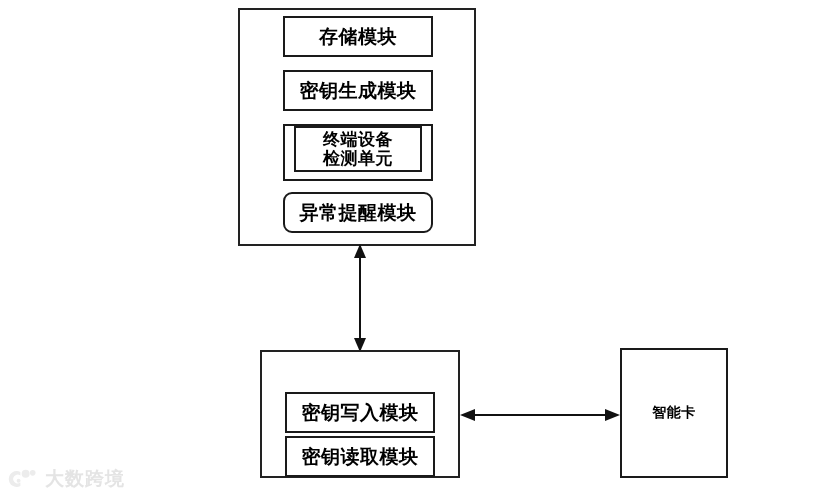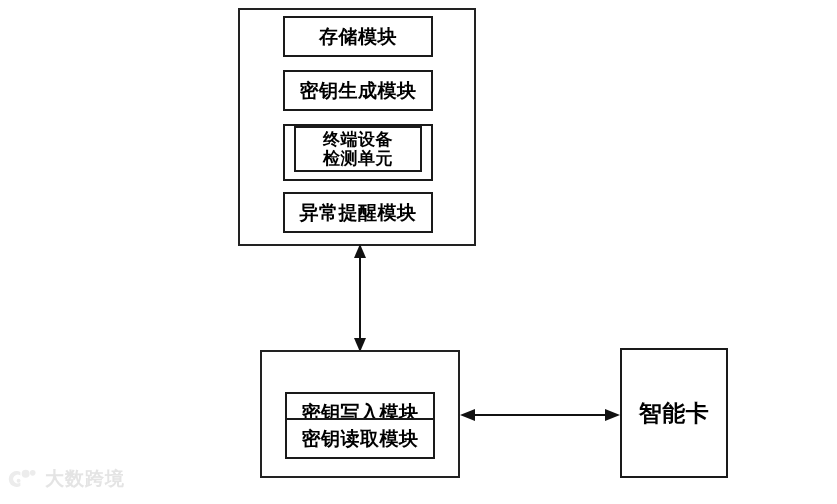--- a/index.html
+++ b/index.html
@@ -64,21 +64,21 @@
     color: #000000;
     letter-spacing: 0.5px;
     white-space: pre;
   }
   .label.two-line {
     font-size: 17px;
     line-height: 1.12;
     white-space: pre-line;
   }
   .label.card {
-    font-size: 23px;
+    font-size: 14px;
     text-align: center;
   }
 
   
   .arrow-svg {
     position: absolute;
     overflow: visible;
   }
   .arrow-line {
     stroke: #111111;
@@ -130,38 +130,38 @@
     <span class="label">存储模块</span>
   </div>
 
   <div class="inner-wrap" style="left:283px; top:124px; width:150px; height:57px;">
     <div class="inner-inner">
       <span class="label two-line">终端设备
 检测单元</span>
     </div>
   </div>
 
-  <div class="box module-box" style="left:283px; top:192px; width:150px; height:41px;">
+  <div class="box module-box" style="left:283px; top:192px; width:150px; height:41px;border-radius:9px;">
     <span class="label">异常提醒模块</span>
   </div>
 
   <svg class="arrow-svg" style="left:349px; top:244px;" width="22" height="108" viewBox="0 0 22 108">
     <line class="arrow-line" x1="11" y1="12" x2="11" y2="96"></line>
     <polygon class="arrow-head" points="11,0 5,14 17,14"></polygon>
     <polygon class="arrow-head" points="11,108 5,94 17,94"></polygon>
   </svg>
 
   <div class="box container-box" style="left:260px; top:350px; width:200px; height:128px;">
   </div>
 
   <div class="box module-box" style="left:285px; top:364px; width:150px; height:41px;margin-top:28px;">
     <span class="label">密钥写入模块</span>
   </div>
 
-  <div class="box module-box" style="left:285px; top:418px; width:150px; height:41px;">
+  <div class="box module-box" style="left:285px; top:436px; width:150px; height:41px;">
     <span class="label">密钥读取模块</span>
   </div>
 
   <svg class="arrow-svg" style="left:460px; top:404px;" width="160" height="22" viewBox="0 0 160 22">
     <line class="arrow-line" x1="13" y1="11" x2="147" y2="11"></line>
     <polygon class="arrow-head" points="0,11 15,5 15,17"></polygon>
     <polygon class="arrow-head" points="160,11 145,5 145,17"></polygon>
   </svg>
 
   <div class="box module-box" style="left:620px; top:348px; width:108px; height:130px;">

